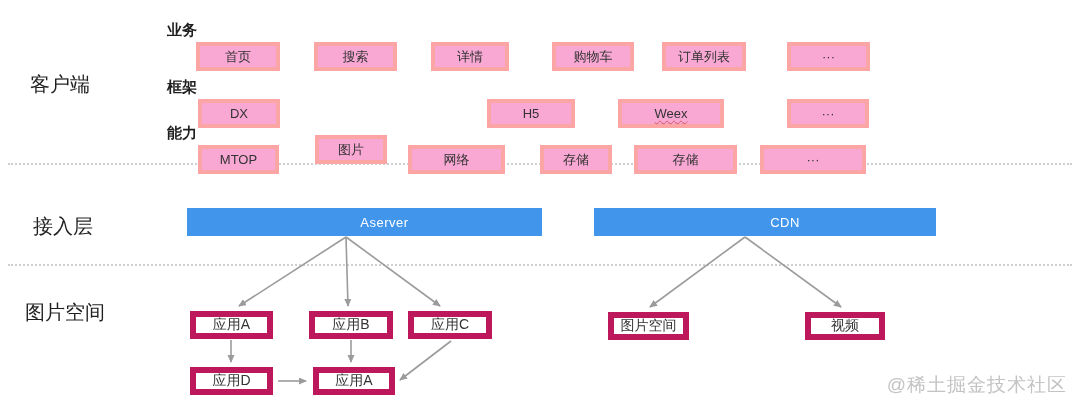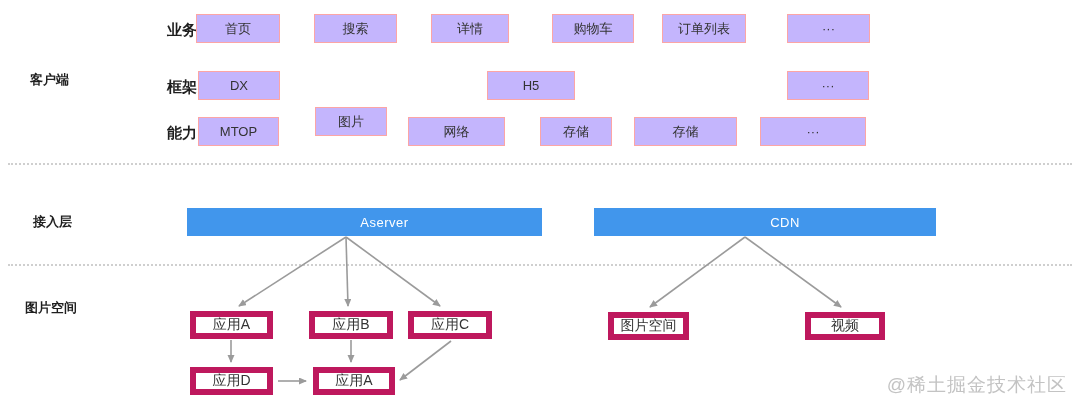--- a/index.html
+++ b/index.html
@@ -5,30 +5,30 @@
   html,body{margin:0;padding:0;background:#fff;}
   .canvas{
     position:relative;width:1080px;height:408px;background:#ffffff;overflow:hidden;
     font-family:"Liberation Sans","DejaVu Sans",sans-serif;
   }
   .sep{
     position:absolute;left:8px;width:1064px;height:0;
     border-top:2px dotted #cfcfcf;
   }
   .sec-label{
-    position:absolute;font-size:13px;font-weight:bold;color:#1f1f1f;white-space:nowrap;
+    position:absolute;font-size:20px;font-weight:normal;color:#1f1f1f;white-space:nowrap;
   }
   .row-label{
     position:absolute;font-size:15px;font-weight:bold;color:#1f1f1f;white-space:nowrap;margin-left:22px;
   }
   .cbox{
     position:absolute;height:29px;box-sizing:border-box;
-    border:1px solid #fca5a5;background:#c4b5fd;
+    border:4px solid #fca5a5;background:#f9a8d4;
     display:flex;align-items:center;justify-content:center;
-    font-size:13px;color:#333;white-space:nowrap;
+    font-size:13px;color:#333;white-space:nowrap;margin-top:28px;
   }
   .nbox{
     position:absolute;height:28px;box-sizing:border-box;
     border:6px solid #be185d;background:#fff;
     display:flex;align-items:center;justify-content:center;
     font-size:14px;color:#333;white-space:nowrap;
   }
   .bar{
     position:absolute;height:28px;background:#4196EC;
     display:flex;align-items:center;justify-content:center;
@@ -62,20 +62,23 @@
 
   <div class="cbox" style="left:196px;top:14px;width:84px">首页</div>
   <div class="cbox" style="left:314px;top:14px;width:83px">搜索</div>
   <div class="cbox" style="left:431px;top:14px;width:78px">详情</div>
   <div class="cbox" style="left:552px;top:14px;width:82px">购物车</div>
   <div class="cbox" style="left:662px;top:14px;width:84px">订单列表</div>
   <div class="cbox" style="left:787px;top:14px;width:83px">···</div>
 
   <div class="cbox" style="left:198px;top:71px;width:82px">DX</div>
   <div class="cbox" style="left:487px;top:71px;width:88px">H5</div>
+  <div class="cbox" style="left:618px;top:71px;width:106px">
+      <span class="misspell">Weex</span>
+    </div>
   <div class="cbox" style="left:787px;top:71px;width:82px">···</div>
 
   <div class="cbox" style="left:198px;top:117px;width:81px">MTOP</div>
   <div class="cbox" style="left:315px;top:107px;width:72px">图片</div>
   <div class="cbox" style="left:408px;top:117px;width:97px">网络</div>
   <div class="cbox" style="left:540px;top:117px;width:72px">存储</div>
   <div class="cbox" style="left:634px;top:117px;width:103px">存储</div>
   <div class="cbox" style="left:760px;top:117px;width:106px">···</div>
 
   <div class="bar" style="left:187px;top:208px;width:315px">Aserver</div>

